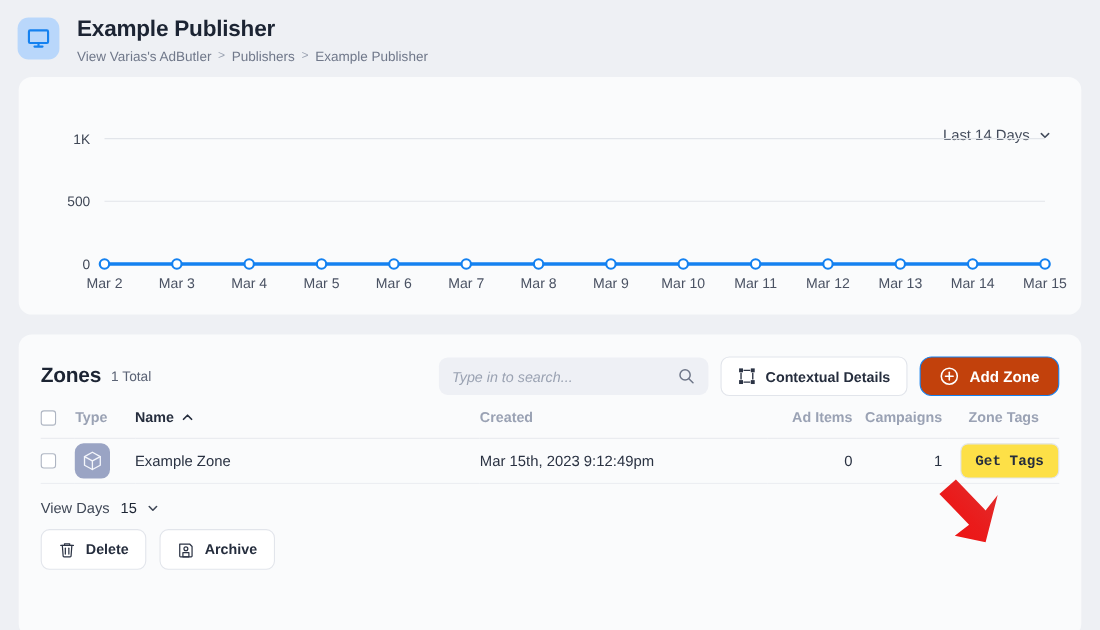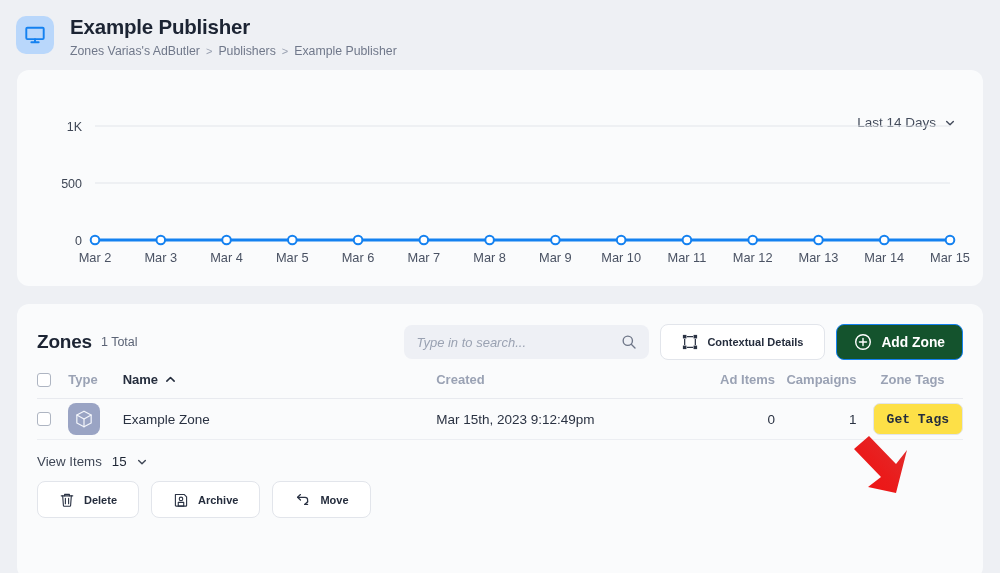--- a/index.html
+++ b/index.html
@@ -69,27 +69,27 @@
   .search-box input {
     border: none; background: transparent; outline: none; flex: 1;
     font-size: 13px; font-style: italic; color: #4a5263;
     font-family: "Liberation Sans", sans-serif;
   }
   .search-box input::placeholder { color: #9aa2b2; font-style: italic; }
 
   .btn {
     height: 36px; border-radius: 8px; border: 1px solid #e2e5eb;
     background: #fff; display: inline-flex; align-items: center;
-    gap: 9px; padding: 0 21px; cursor: pointer;
-    font-size: 11px; font-weight: bold; color: #252d3d;
+    gap: 9px; padding: 0 15px; cursor: pointer;
+    font-size: 13px; font-weight: bold; color: #252d3d;
     font-family: "Liberation Sans", sans-serif;
   }
   .btn.primary {
-    background: #14532d; border-color: #1481f0; color: #fff;
-    padding: 0 17px; font-size: 13.8px;
+    background: #c2410c; border-color: #1481f0; color: #fff;
+    padding: 0 17px; font-size: 13.8px; border-radius: 11px;
   }
 
   
   table { width: calc(100% - 40px); margin: 0 20px; border-collapse: collapse; }
   th {
     font-size: 13px; color: #9aa2b4; font-weight: bold; text-align: left;
     padding: 12px 0 11px 0; border-bottom: 1px solid #e8eaef;
   }
   th.name-col { color: #252d3d; }
   td { padding: 4px 0; font-size: 13.5px; color: #2a3242; border-bottom: 1px solid #eceef2; }
@@ -139,21 +139,21 @@
   <div class="header-icon">
     <svg width="22" height="22" viewBox="0 0 24 24" fill="none" stroke="#1481f0" stroke-width="2.1" stroke-linecap="round" stroke-linejoin="round">
       <rect x="2.5" y="4" width="19" height="12.5" rx="1.2"></rect>
       <line x1="12" y1="16.5" x2="12" y2="19.5"></line>
       <line x1="8" y1="20" x2="16" y2="20"></line>
     </svg>
   </div>
   <div class="header-text">
     <div class="page-title">Example Publisher</div>
     <div class="breadcrumb">
-      <span>Zones Varias's AdButler</span>
+      <span>View Varias's AdButler</span>
       <span class="crumb-sep">&gt;</span>
       <span>Publishers</span>
       <span class="crumb-sep">&gt;</span>
       <span>Example Publisher</span>
     </div>
   </div>
 </div>
 
 <div class="card chart-card">
 
@@ -284,21 +284,21 @@
         <td class="col-num">0</td>
         <td class="col-num">1</td>
         <td class="col-tags">
           <button class="get-tags">Get Tags</button>
         </td>
       </tr>
     </tbody>
   </table>
 
   <div class="view-rows">
-    <span>View Items</span>
+    <span>View Days</span>
     <span class="val">15</span>
     <svg class="chev" viewBox="0 0 12 12" fill="none" stroke="#3f4756" stroke-width="1.7" stroke-linecap="round" stroke-linejoin="round">
       <polyline points="2,4.2 6,8.2 10,4.2"></polyline>
     </svg>
   </div>
 
   <div class="footer-btns">
     <button class="btn">
       <svg width="16" height="16" viewBox="0 0 20 20" fill="none" stroke="#2b3344" stroke-width="1.4" stroke-linecap="round" stroke-linejoin="round">
         <line x1="2.8" y1="4.8" x2="17.2" y2="4.8"></line>
@@ -312,30 +312,20 @@
 
     <button class="btn">
       <svg width="16" height="16" viewBox="0 0 20 20" fill="none" stroke="#2b3344" stroke-width="1.4" stroke-linecap="round" stroke-linejoin="round">
         <path d="M3 3.2 h11.2 L17 6 v10.8 a0.9 0.9 0 0 1 -0.9 0.9 H3.9 A0.9 0.9 0 0 1 3 16.8 Z"></path>
         <circle cx="10" cy="8.6" r="2.2"></circle>
         <path d="M6.6 13 h6.8 v4.7 H6.6 Z"></path>
       </svg>
       <span>Archive</span>
     </button>
 
-    <button class="btn">
-      <svg width="17" height="17" viewBox="0 0 20 20" fill="none" stroke="#2b3344" stroke-width="1.45" stroke-linecap="round" stroke-linejoin="round">
-        <path d="M7.6 4.2 L4.2 7.4 L7.6 10.6"></path>
-        <path d="M4.2 7.4 H13 a3 3 0 0 1 3 3 V13"></path>
-        <path d="M12.6 15.8 L16 12.6"></path>
-        <path d="M16 12.6 L16 15.8 H12.6" opacity="0"></path>
-        <path d="M12.6 15.8 L16 15.8"></path>
-      </svg>
-      <span>Move</span>
-    </button>
   </div>
 
 </div>
 
 <svg class="arrow-annotation" viewBox="0 0 1000 573">
   <defs>
     <linearGradient id="argrad" x1="0" y1="1" x2="1" y2="0">
       <stop offset="0%" stop-color="#e03030"></stop>
       <stop offset="55%" stop-color="#ea1b1b"></stop>
       <stop offset="100%" stop-color="#f01212"></stop>

